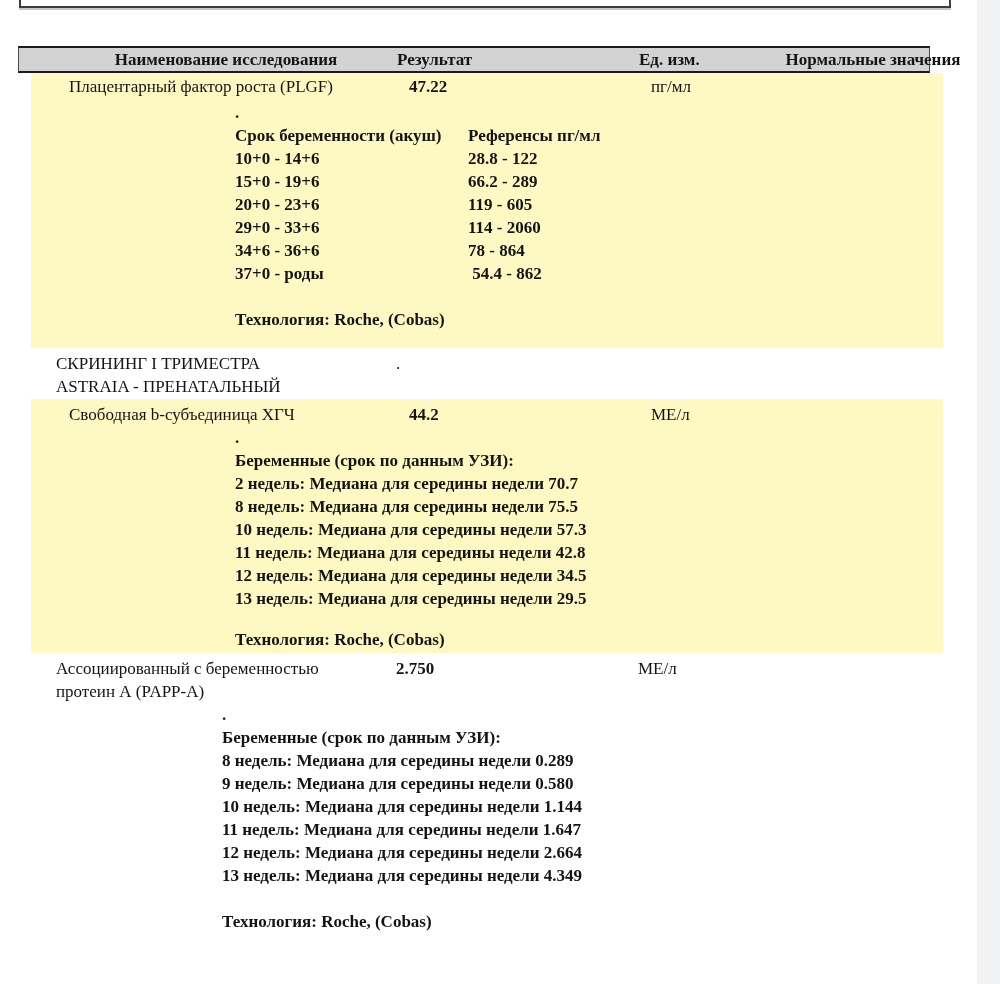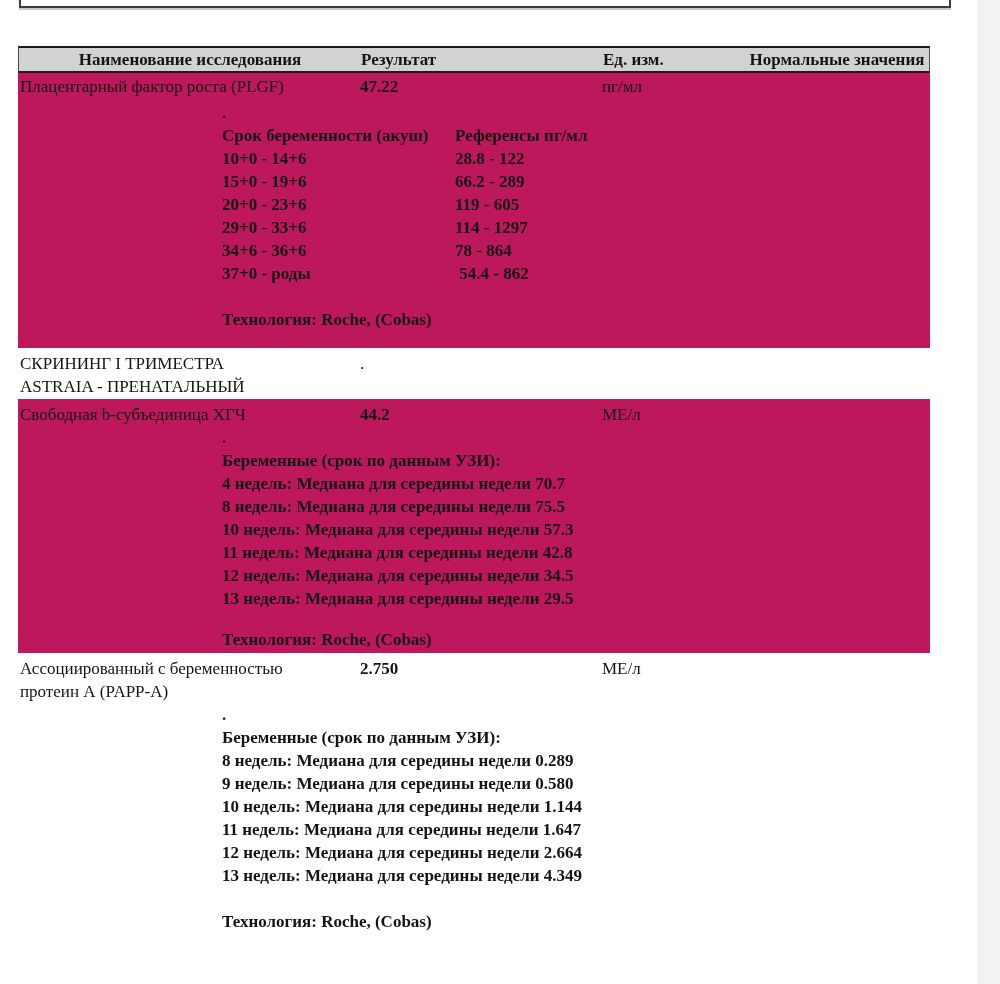--- a/index.html
+++ b/index.html
@@ -26,39 +26,40 @@
     box-shadow:0 2px 0 rgba(130,130,130,0.45);
   }
   .report {
     position:absolute; left:18px; top:46px;
     width:912px;
   }
   .grid-row {
     display:grid;
     grid-template-columns:342px 136px 106px 140px 188px;
     align-items:start;
+    padding-left:36px;
   }
   .cell-name   { grid-column:1; padding-left:2px; }
   .cell-result { grid-column:2; text-align:left;font-family:Liberation Serif, serif; }
   .cell-unit   { grid-column:4; text-align:left; }
   .cell-normal { grid-column:5; text-align:center; }
   .thead {
     background:#d2d2d2;
     border-top:2px solid #1b1b1b;
     border-bottom:2px solid #1b1b1b;
     border-left:1px solid #4a4a4a;
     border-right:1px solid #4a4a4a;
     font-weight:bold;
     height:27px;
     align-items:center;
   }
   .thead .cell-name { text-align:center; padding-left:0; }
   .bold { font-weight:bold; }
   .sect { width:100%; }
-  .gray { background:#be185d; }
+  .gray { background:#fef9c3;margin-left:13px; }
   .sect-plgf  { padding:2px 0 17px 0; }
   .sect-astraia { padding:4px 0 1px 0; background:#ffffff; }
   .sect-hcg   { padding:4px 0 2px 0; }
   .sect-pappa { padding:4px 0 0 0; background:#ffffff; }
   .details { margin-left:204px; font-weight:bold; }
   .detail-line { white-space:pre-wrap; }
   .mt3 { margin-top:3px; }
   .ref-term { display:inline-block; width:233px; white-space:pre-wrap; }
   .ref-value { white-space:pre-wrap; }
   .blank { height:23px; }
@@ -85,21 +86,21 @@
         <div class="cell-name">Плацентарный фактор роста (PLGF)</div>
         <div class="cell-result bold">47.22</div>
         <div class="cell-unit">пг/мл</div>
       </div>
       <div class="details">
         <div class="detail-line mt3">.</div>
         <div class="detail-line"><span class="ref-term">Срок беременности (акуш)</span><span class="ref-value">Референсы пг/мл</span></div>
         <div class="detail-line"><span class="ref-term">10+0 - 14+6</span><span class="ref-value">28.8 - 122</span></div>
         <div class="detail-line"><span class="ref-term">15+0 - 19+6</span><span class="ref-value">66.2 - 289</span></div>
         <div class="detail-line"><span class="ref-term">20+0 - 23+6</span><span class="ref-value">119 - 605</span></div>
-        <div class="detail-line"><span class="ref-term">29+0 - 33+6</span><span class="ref-value">114 - 1297</span></div>
+        <div class="detail-line"><span class="ref-term">29+0 - 33+6</span><span class="ref-value">114 - 2060</span></div>
         <div class="detail-line"><span class="ref-term">34+6 - 36+6</span><span class="ref-value">78 - 864</span></div>
         <div class="detail-line"><span class="ref-term">37+0 - роды</span><span class="ref-value"> 54.4 - 862</span></div>
         <div class="blank"></div>
         <div class="detail-line">Технология: Roche, (Cobas)</div>
       </div>
     </section>
 
     <section class="sect sect-astraia">
       <div class="grid-row">
         <div class="cell-name">
@@ -112,21 +113,21 @@
 
     <section class="sect gray sect-hcg">
       <div class="grid-row">
         <div class="cell-name">Свободная b-субъединица ХГЧ</div>
         <div class="cell-result bold">44.2</div>
         <div class="cell-unit">МЕ/л</div>
       </div>
       <div class="details">
         <div class="detail-line">.</div>
         <div class="detail-line">Беременные (срок по данным УЗИ):</div>
-        <div class="detail-line">4 недель: Медиана для середины недели 70.7</div>
+        <div class="detail-line">2 недель: Медиана для середины недели 70.7</div>
         <div class="detail-line">8 недель: Медиана для середины недели 75.5</div>
         <div class="detail-line">10 недель: Медиана для середины недели 57.3</div>
         <div class="detail-line">11 недель: Медиана для середины недели 42.8</div>
         <div class="detail-line">12 недель: Медиана для середины недели 34.5</div>
         <div class="detail-line">13 недель: Медиана для середины недели 29.5</div>
         <div class="blank-sm"></div>
         <div class="detail-line">Технология: Roche, (Cobas)</div>
       </div>
     </section>
 

